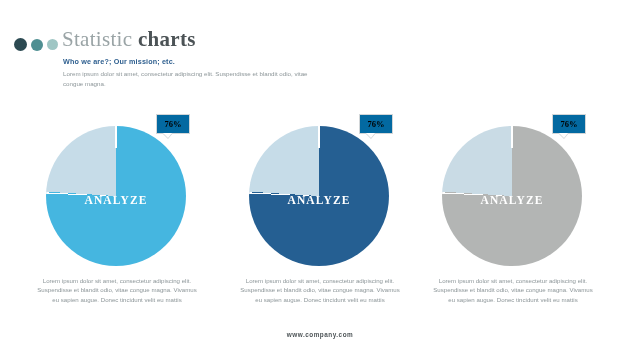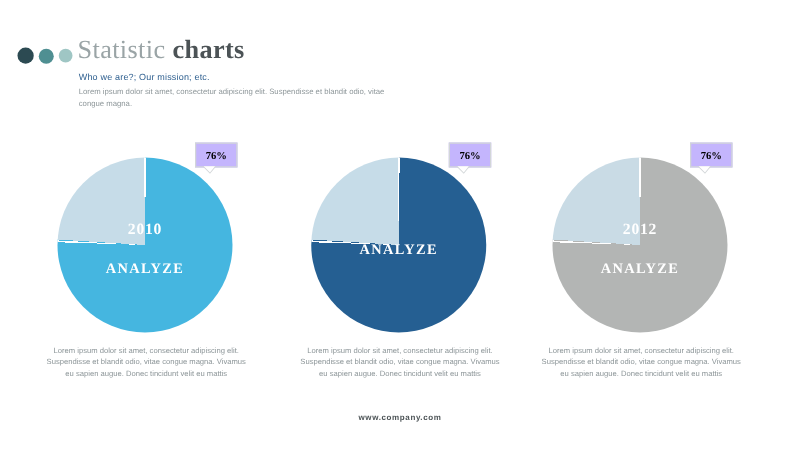--- a/index.html
+++ b/index.html
@@ -49,21 +49,21 @@
   .title b {
     color: #4c5356;
     font-weight: bold;
   }
 
   .subtitle {
     position: absolute;
     left: 63px;
     top: 57px;
     font-size: 7.2px;
-    font-weight: normal;
+    font-weight: bold;
     color: #2e5f8f;
     letter-spacing: 0.15px;
   }
   .lead {
     position: absolute;
     left: 63px;
     top: 69px;
     font-size: 6.2px;
     line-height: 9.5px;
     color: #8d9699;
@@ -126,21 +126,21 @@
   }
 
   
   .badge {
     position: absolute;
     top: -12px;
     left: 110px;
     width: 34px;
     height: 20px;
     border: 1px solid #d2d6d8;
-    background: #c4b5fd;
+    background: #0369a1;
     box-sizing: border-box;
   }
   .badge span {
     display: block;
     text-align: center;
     line-height: 18px;
     font-size: 8.5px;
     font-weight: bold;
     font-family: "Liberation Serif", serif;
   }
@@ -202,21 +202,20 @@
   <div class="lead">Lorem ipsum dolor sit amet, consectetur adipiscing elit. Suspendisse et blandit odio, vitae congue magna.</div>
 </div>
 
 <div class="charts">
 
   <div class="chart-block c0">
     <div class="pie-wrap">
       <div class="pie" id="pie0" style="background: conic-gradient(rgb(69, 182, 224) 0deg, rgb(69, 182, 224) 273.6deg, rgb(198, 220, 232) 273.6deg, rgb(198, 220, 232) 360deg);">
           <div style="position: absolute; inset: 0px; border-radius: 50%; background: conic-gradient(from -0.6deg, rgb(255, 255, 255) 0deg, rgb(255, 255, 255) 1.2deg, transparent 1.2deg, transparent 272.4deg, rgb(255, 255, 255) 272.4deg, rgb(255, 255, 255) 273.6deg, transparent 273.6deg, transparent 360deg);"></div>
         <div class="pie-label">
-          <span class="pie-year">2010</span>
           <span class="pie-word">ANALYZE</span>
         </div>
       </div>
       <div class="badge">
         <span>76%</span>
       </div>
     </div>
     <div class="caption">Lorem ipsum dolor sit amet, consectetur adipiscing elit. Suspendisse et blandit odio, vitae congue magna. Vivamus eu sapien augue. Donec tincidunt velit eu mattis</div>
   </div>
 
@@ -233,21 +232,20 @@
       </div>
     </div>
     <div class="caption">Lorem ipsum dolor sit amet, consectetur adipiscing elit. Suspendisse et blandit odio, vitae congue magna. Vivamus eu sapien augue. Donec tincidunt velit eu mattis</div>
   </div>
 
   <div class="chart-block c2">
     <div class="pie-wrap">
       <div class="pie" id="pie2" style="background: conic-gradient(rgb(179, 181, 180) 0deg, rgb(179, 181, 180) 273.6deg, rgb(201, 219, 229) 273.6deg, rgb(201, 219, 229) 360deg);">
           <div style="position: absolute; inset: 0px; border-radius: 50%; background: conic-gradient(from -0.6deg, rgb(255, 255, 255) 0deg, rgb(255, 255, 255) 1.2deg, transparent 1.2deg, transparent 272.4deg, rgb(255, 255, 255) 272.4deg, rgb(255, 255, 255) 273.6deg, transparent 273.6deg, transparent 360deg);"></div>
         <div class="pie-label">
-          <span class="pie-year">2012</span>
           <span class="pie-word">ANALYZE</span>
         </div>
       </div>
       <div class="badge">
         <span>76%</span>
       </div>
     </div>
     <div class="caption">Lorem ipsum dolor sit amet, consectetur adipiscing elit. Suspendisse et blandit odio, vitae congue magna. Vivamus eu sapien augue. Donec tincidunt velit eu mattis</div>
   </div>
 

